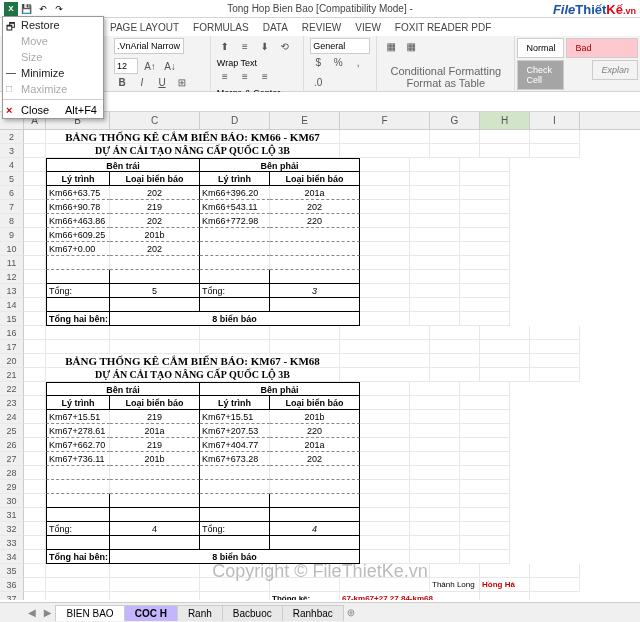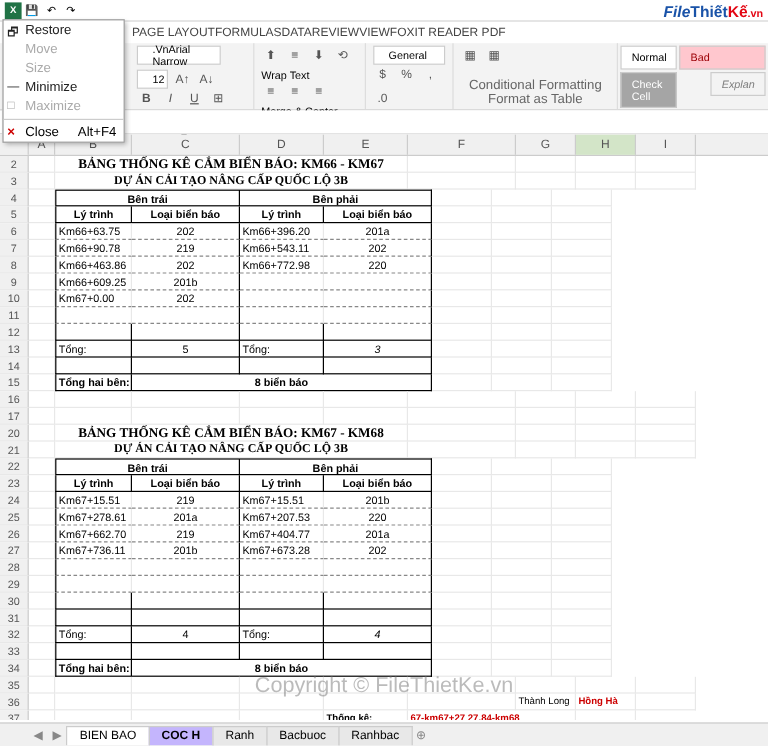--- a/index.html
+++ b/index.html
@@ -14,26 +14,26 @@
 .wl-thiet { color:#1a53a8; }
 .wl-ke { color:#e30613; }
 .wl-vn { color:#e30613; font-size:9px; }
 .sysmenu { position:absolute; top:16px; left:2px; width:102px; background:#fff; border:1px solid #999; box-shadow:2px 2px 4px rgba(0,0,0,0.3); z-index:100; font-size:11px; }
 .sysmenu-item { padding:2px 6px 2px 18px; position:relative; color:#222; }
 .sysmenu-item.disabled { color:#aaa; }
 .sysmenu-item .sym { position:absolute; left:3px; font-size:10px; }
 .sysmenu-sep { height:1px; background:#ccc; margin:2px 0; }
 .sysmenu-close { display:flex; justify-content:space-between; padding:2px 6px 2px 18px; }
 .sysmenu-close .sym { position:absolute; left:3px; color:#c00; font-weight:bold; }
-.ribbon-tabs { height:18px; display:flex; align-items:center; padding-left:110px; font-size:10px; color:#444; }
+.ribbon-tabs { height:18px; display:flex; align-items:center; padding-left:110px; gap:14px; font-size:10px; color:#444; }
 .ribbon { height:56px; background:#f3f3f3; border-bottom:1px solid #d4d4d4; display:flex; padding-left:108px; font-size:9px; }
 .rgroup { border-right:1px solid #ddd; padding:2px 6px; display:flex; flex-direction:column; justify-content:space-between; }
 .rgroup .controls { display:flex; gap:4px; flex-wrap:wrap; align-items:center; }
 .rgroup .label { text-align:center; font-size:9px; color:#666; }
-.dropdown { border:1px solid #ccc; background:#fff; padding:0 12px; height:16px; font-size:9px; display:inline-flex; align-items:center; }
+.dropdown { border:1px solid #ccc; background:#fff; padding:0 2px; height:16px; font-size:9px; display:inline-flex; align-items:center; }
 .colorbtn { width:12px; height:12px; border:1px solid #aaa; display:inline-block; }
 .btn-icon { width:16px; height:16px; display:inline-flex; align-items:center; justify-content:center; font-size:10px; color:#555; }
 .styles-group { display:flex; gap:2px; padding:2px; }
 .style-cell { border:1px solid #ccc; padding:4px 8px; font-size:9px; }
 .style-normal { background:#fff; }
 .style-bad { background:#ffc7ce; color:#9c0006; }
 .style-check { background:#a5a5a5; color:#fff; }
 .style-expl { font-style:italic; color:#7f7f7f;margin-left:26px; }
 .formula-bar { height:20px; border-bottom:1px solid #d4d4d4; display:flex; align-items:center; font-size:10px; }
 .namebox { width:60px; border:1px solid #ccc; margin:2px; padding:1px 2px; }
@@ -67,20 +67,21 @@
 </head>
 <body>
 
 <div class="titlebar">
   <div class="qat">
     <div class="excel-icon">X</div>
     <div class="qat-icon">💾</div>
     <div class="qat-icon">↶</div>
     <div class="qat-icon">↷</div>
   </div>
+  <div class="title-center">Tong Hop Bien Bao  [Compatibility Mode] -</div>
   <div class="watermark-logo">
     <span class="wl-file">File</span><span class="wl-thiet">Thiết</span><span class="wl-ke">Kế</span><span class="wl-vn">.vn</span>
   </div>
 </div>
 
 <div class="sysmenu">
   <div class="sysmenu-item"><span class="sym">🗗</span><span>Restore</span></div>
   <div class="sysmenu-item disabled"><span>Move</span></div>
   <div class="sysmenu-item disabled"><span>Size</span></div>
   <div class="sysmenu-item"><span class="sym">—</span><span>Minimize</span></div>

